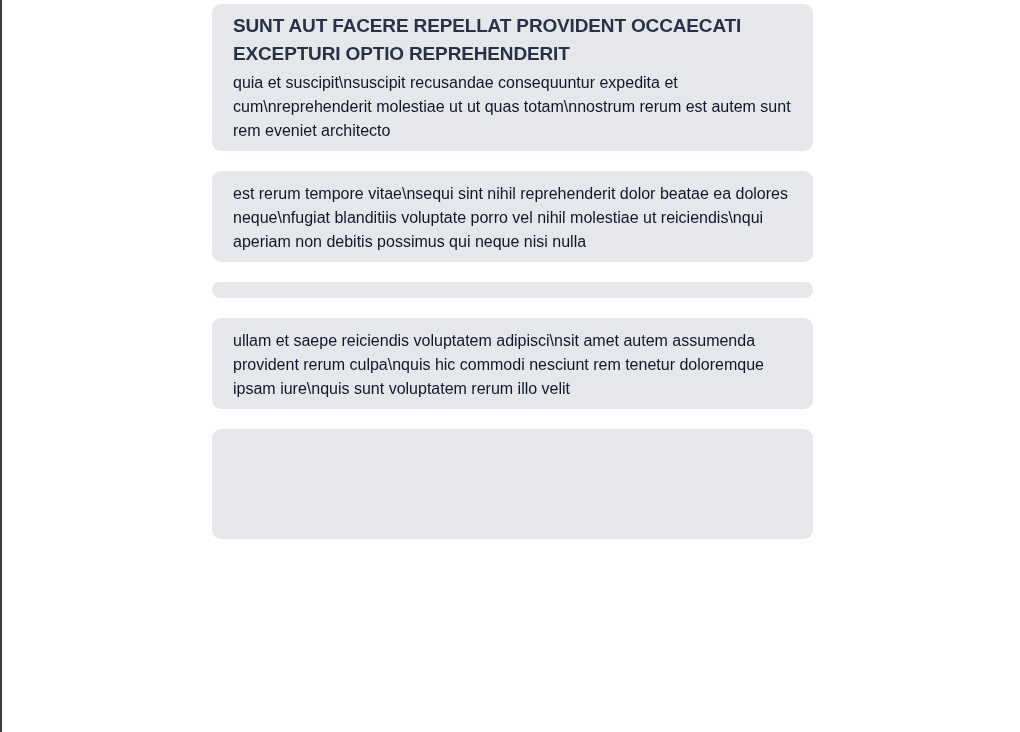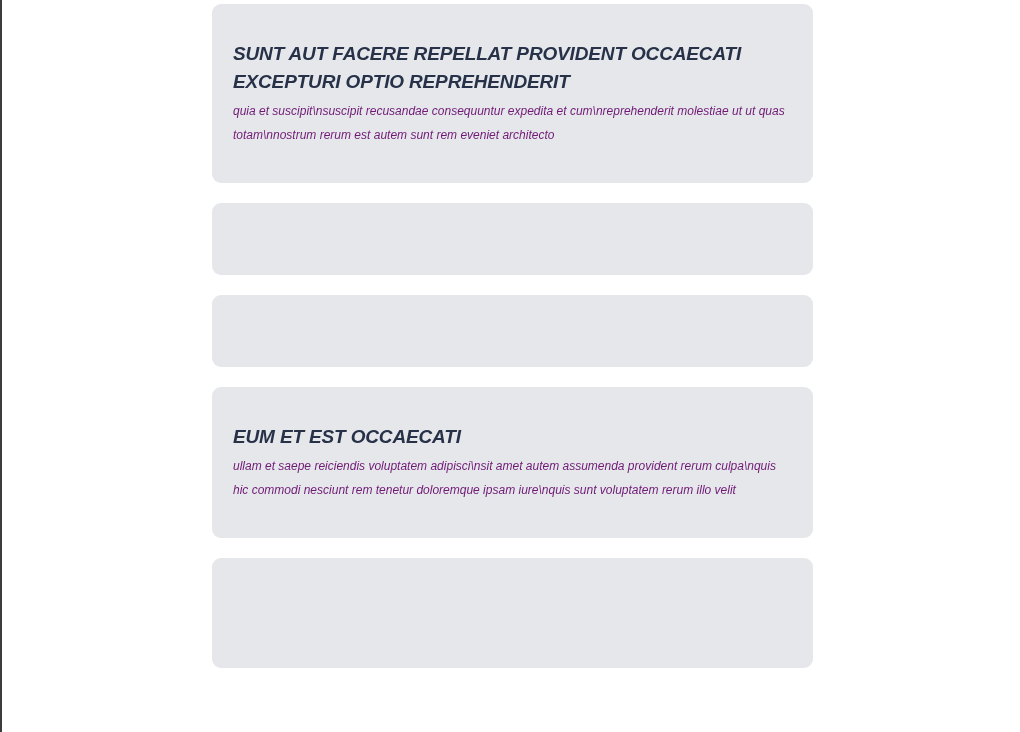--- a/index.html
+++ b/index.html
@@ -27,63 +27,62 @@
     left: 212px;
     top: 4px;
     width: 601px;
     display: flex;
     flex-direction: column;
     gap: 20px;
   }
   .card {
     background: #e5e7eb;
     border-radius: 9px;
-    padding: 36px 21px;
+    padding: 8px 21px;
     box-sizing: border-box;
-    font-style: italic;
   }
   .card:last-child {
     min-height: 110px;
   }
   .card-title {
     margin: 0;
     font-size: 19px;
     line-height: 28px;
     font-weight: 600;
     letter-spacing: -0.15px;
     color: #273249;
   }
   .card-body {
     margin: 3px 0 0 0;
-    font-size: 12px;
+    font-size: 16px;
     line-height: 24px;
     font-weight: 400;
-    color: #701a75;
+    color: #0f172a;
   }
 </style>
 </head>
 <body>
 
 <div class="left-edge"></div>
 
 <main class="posts-column">
 
   <article class="card">
     <h2 class="card-title">SUNT AUT FACERE REPELLAT PROVIDENT OCCAECATI EXCEPTURI OPTIO REPREHENDERIT</h2>
     <p class="card-body">quia et suscipit\nsuscipit recusandae consequuntur expedita et cum\nreprehenderit molestiae ut ut quas totam\nnostrum rerum est autem sunt rem eveniet architecto</p>
   </article>
 
   <article class="card">
+    <p class="card-body">est rerum tempore vitae\nsequi sint nihil reprehenderit dolor beatae ea dolores neque\nfugiat blanditiis voluptate porro vel nihil molestiae ut reiciendis\nqui aperiam non debitis possimus qui neque nisi nulla</p>
   </article>
 
   <article class="card">
   </article>
 
   <article class="card">
-    <h2 class="card-title">EUM ET EST OCCAECATI</h2>
     <p class="card-body">ullam et saepe reiciendis voluptatem adipisci\nsit amet autem assumenda provident rerum culpa\nquis hic commodi nesciunt rem tenetur doloremque ipsam iure\nquis sunt voluptatem rerum illo velit</p>
   </article>
 
   <article class="card">
     
   </article>
 
 </main>
 
 </body></html>

